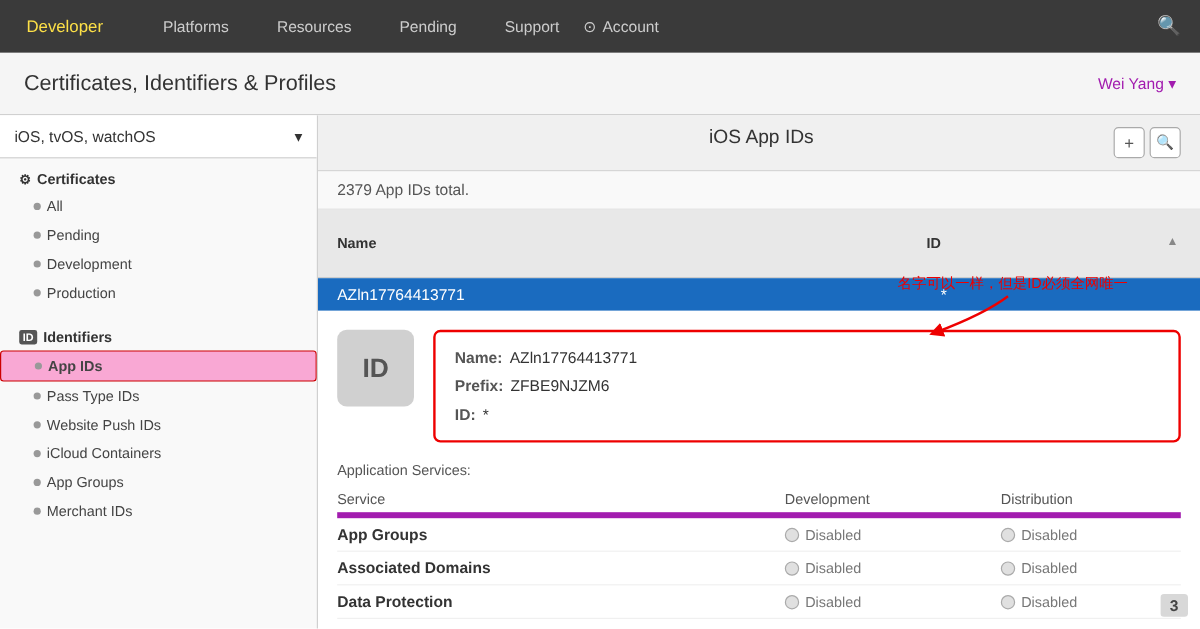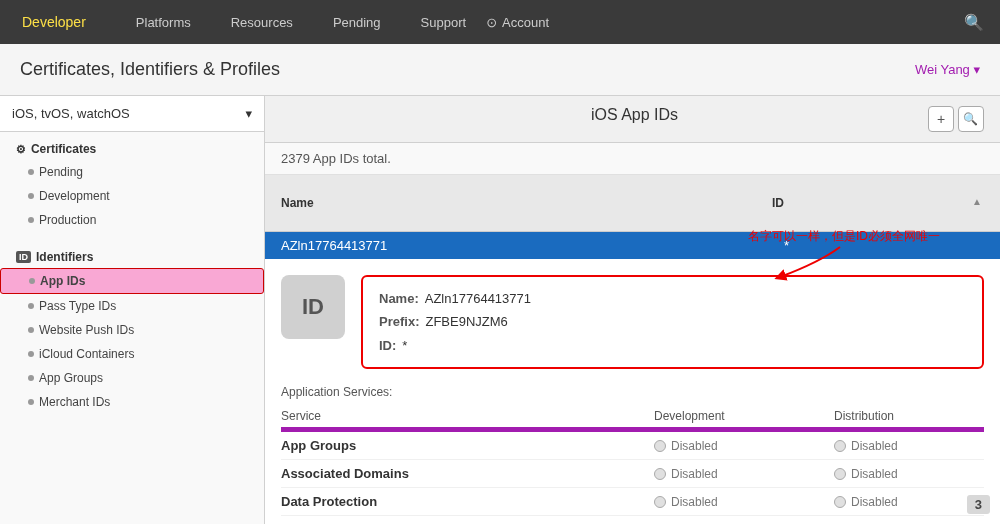--- a/index.html
+++ b/index.html
@@ -330,20 +330,24 @@
 
   <div id="sidebar">
     <div class="sidebar-dropdown">
       <span>iOS, tvOS, watchOS</span>
       <span>▾</span>
     </div>
 
     <div class="sidebar-section-header">
       <span style="font-size:11px;">⚙</span>
       <span>Certificates</span>
+    </div>
+    <div class="sidebar-item">
+      <span class="sidebar-item-dot"></span>
+      <span>All</span>
     </div>
     <div class="sidebar-item">
       <span class="sidebar-item-dot"></span>
       <span>Pending</span>
     </div>
     <div class="sidebar-item">
       <span class="sidebar-item-dot"></span>
       <span>Development</span>
     </div>
     <div class="sidebar-item">

